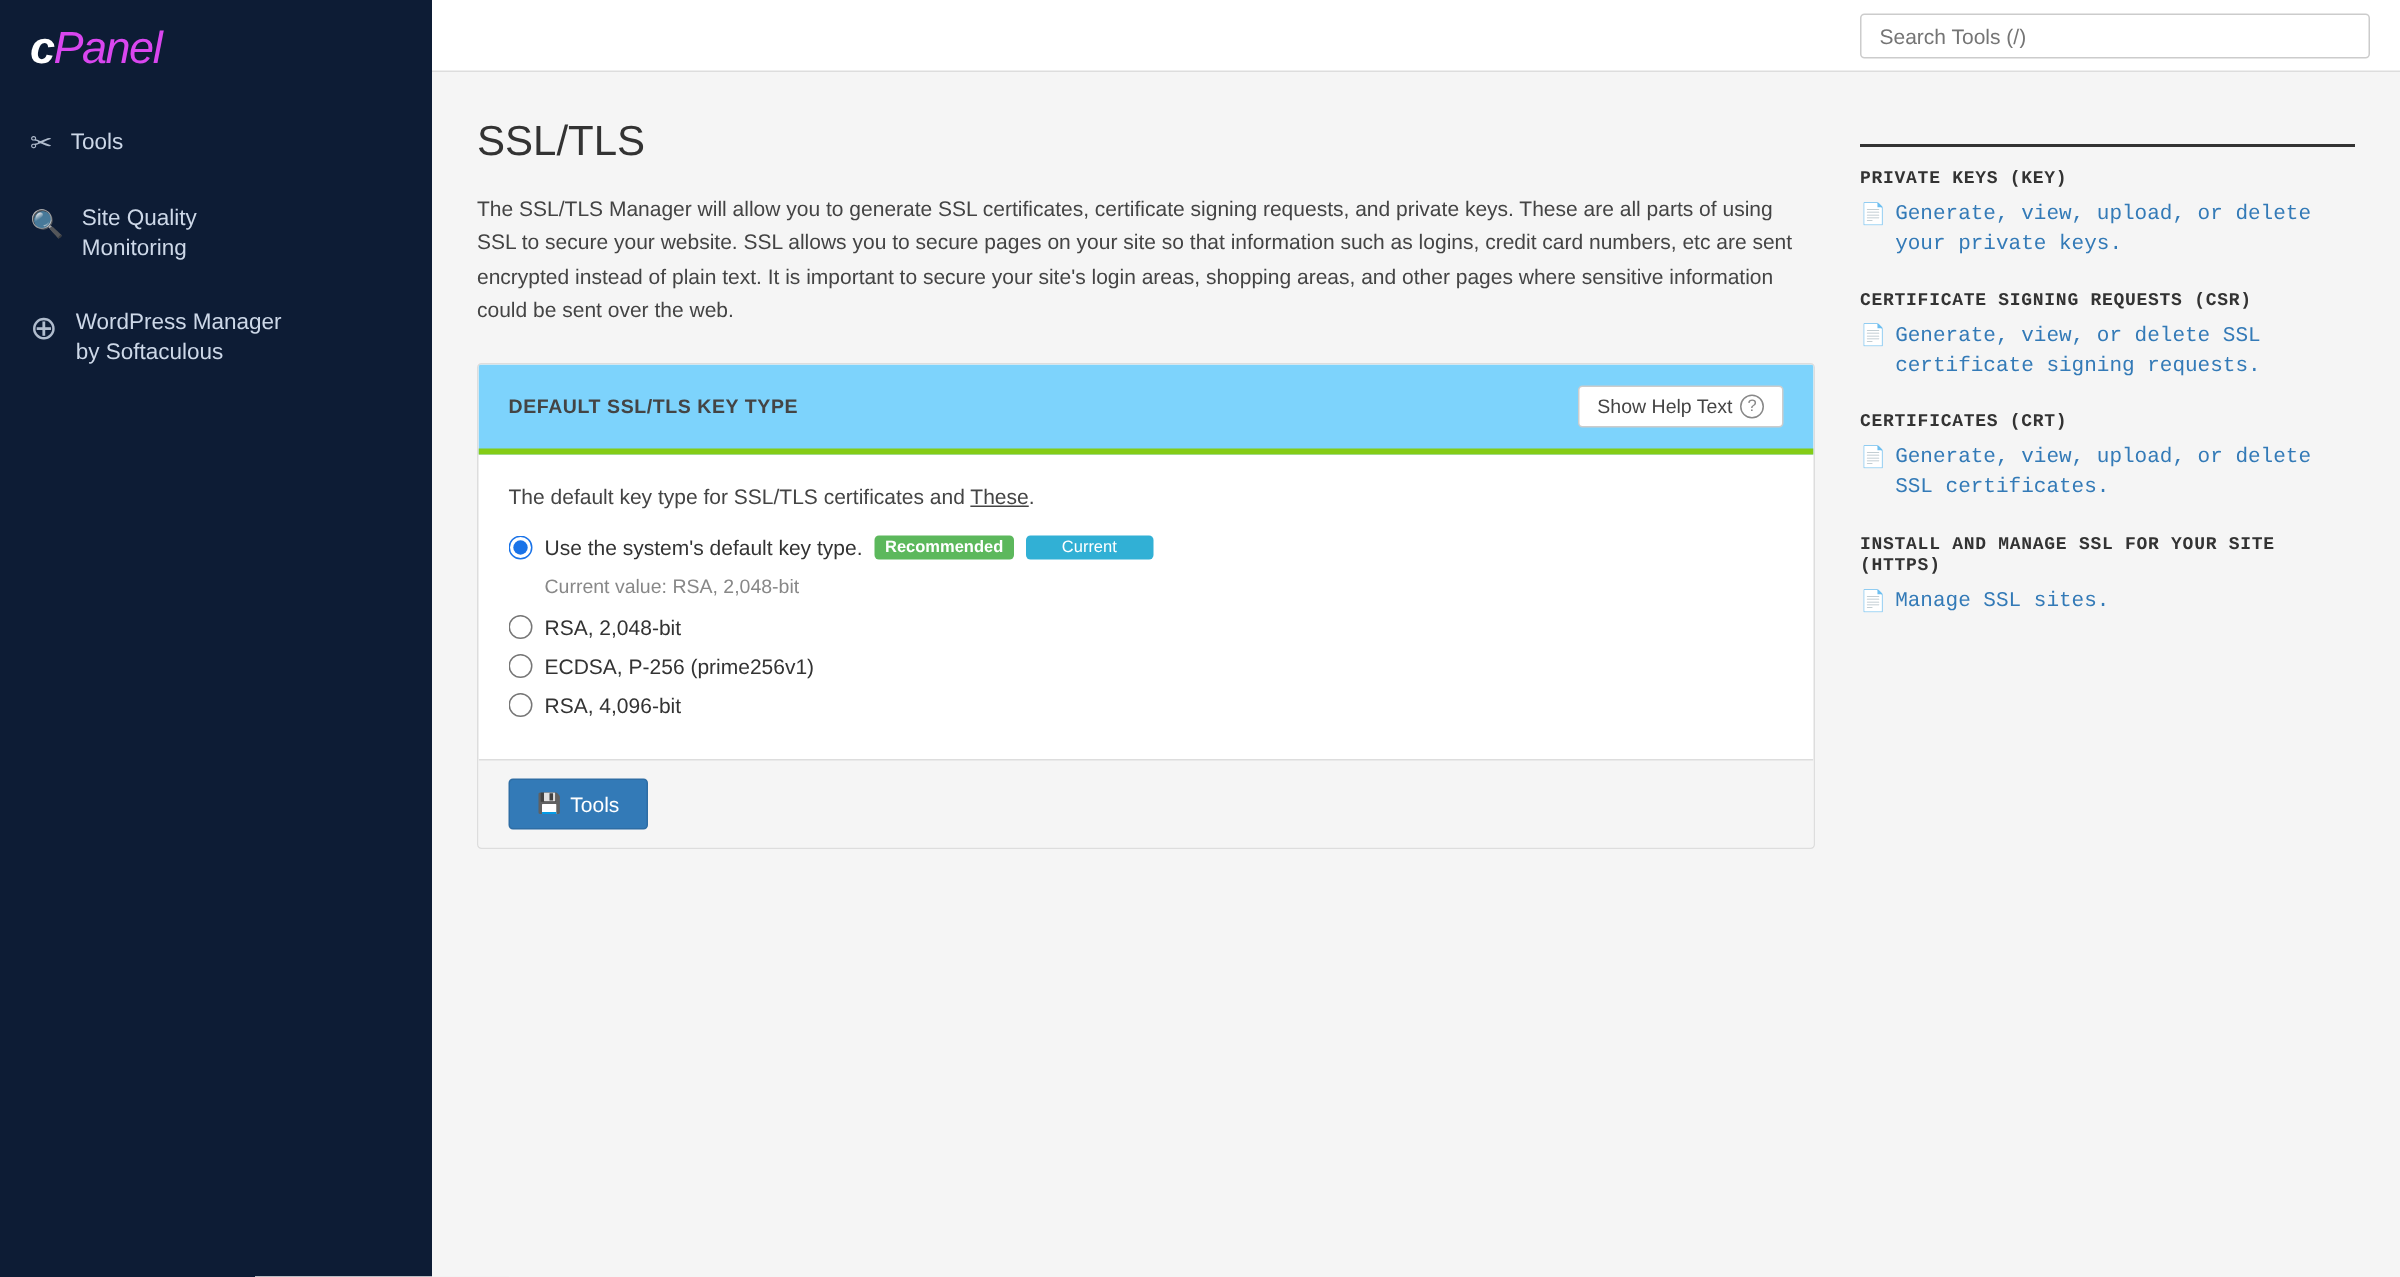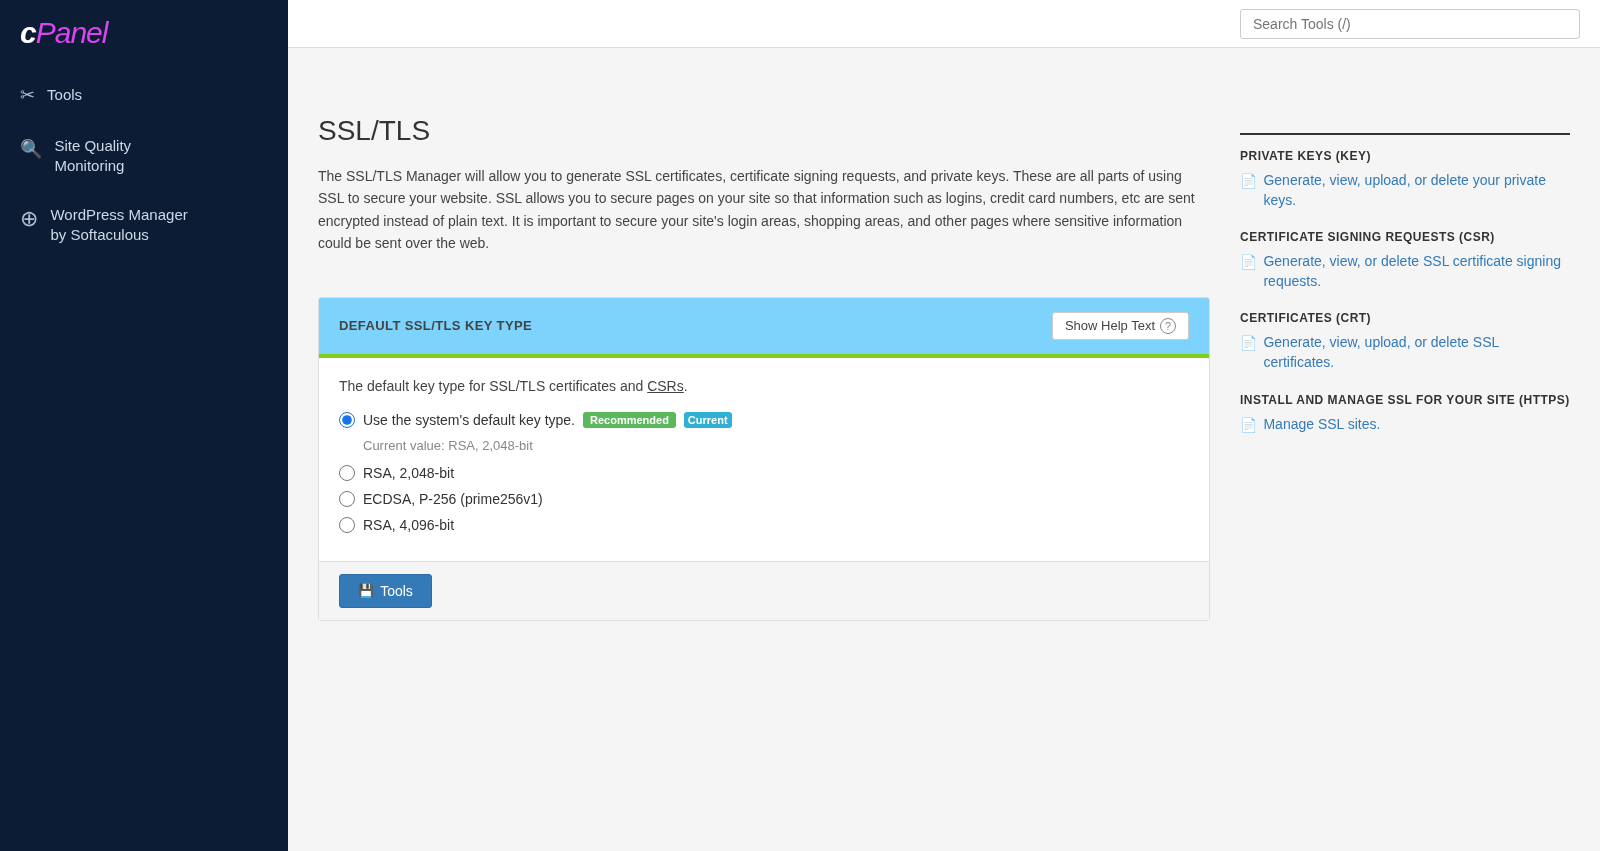--- a/index.html
+++ b/index.html
@@ -31,21 +31,20 @@
     #sidebar .wp-item { align-items: flex-start; padding-top: 14px; padding-bottom: 14px; }
     #sidebar .wp-item .nav-icon { margin-top: 1px; font-size: 22px; }
 
     
     #main {
       flex: 1;
       display: flex;
       flex-direction: column;
       background: #f5f5f5;
       overflow-y: auto;
-      gap: 37px;
     }
 
     
     #header {
       background: #fff;
       border-bottom: 1px solid #ddd;
       padding: 0 20px;
       display: flex;
       align-items: center;
       justify-content: flex-end;
@@ -78,21 +77,21 @@
       font-size: 28px;
       font-weight: 300;
       color: #333;
       margin-bottom: 18px;
     }
 
     #description {
       font-size: 14px;
       color: #444;
       line-height: 1.6;
-      margin-bottom: 42px;
+      margin-bottom: 24px;
       max-width: 1050px;
     }
 
     
     .card {
       background: #fff;
       border: 1px solid #ddd;
       border-radius: 3px;
       overflow: hidden;
     }
@@ -166,22 +165,22 @@
       color: #fff;
       font-size: 11px;
       font-weight: bold;
       padding: 2px 7px;
       border-radius: 3px;
     }
     .badge-current {
       background: #31b0d5;
       color: #fff;
       font-size: 11px;
-      font-weight: bold;
-      padding: 2px 4px;
+      font-weight: normal;
+      padding: 2px 24px;
       border-radius: 3px;
     }
     .current-value {
       font-size: 13px;
       color: #888;
       margin-left: 24px;
       margin-bottom: 12px;
     }
 
     .card-footer {
@@ -201,20 +200,21 @@
       align-items: center;
       gap: 6px;
     }
     .save-icon { font-size: 13px; }
 
     
     #right-sidebar {
       width: 330px;
       min-width: 330px;
       padding-top: 18px;
+      font-family: Liberation Mono, monospace;
     }
     .right-sidebar-divider {
       border: none;
       border-top: 2px solid #333;
       margin-bottom: 14px;
     }
     .right-section {
       margin-bottom: 20px;
     }
     .right-section-title {
@@ -300,21 +300,21 @@
         <div class="card-header">
           <span class="card-header-title">DEFAULT SSL/TLS KEY TYPE</span>
           <button class="show-help-btn">
             <span>Show Help Text</span>
             <span class="help-circle">?</span>
           </button>
         </div>
 
         <div class="card-body">
           <p class="card-description">
-            The default key type for SSL/TLS certificates and <u>CSRs</u>.
+            The default key type for SSL/TLS certificates and <u>These</u>.
           </p>
 
           <label class="radio-option">
             <input type="radio" name="key-type" checked="" style="">
             <span>Use the system's default key type.</span>
             <span class="badge-recommended">Recommended</span>
             <span class="badge-current">Current</span>
           </label>
           <div class="current-value">Current value: RSA, 2,048-bit</div>
 

